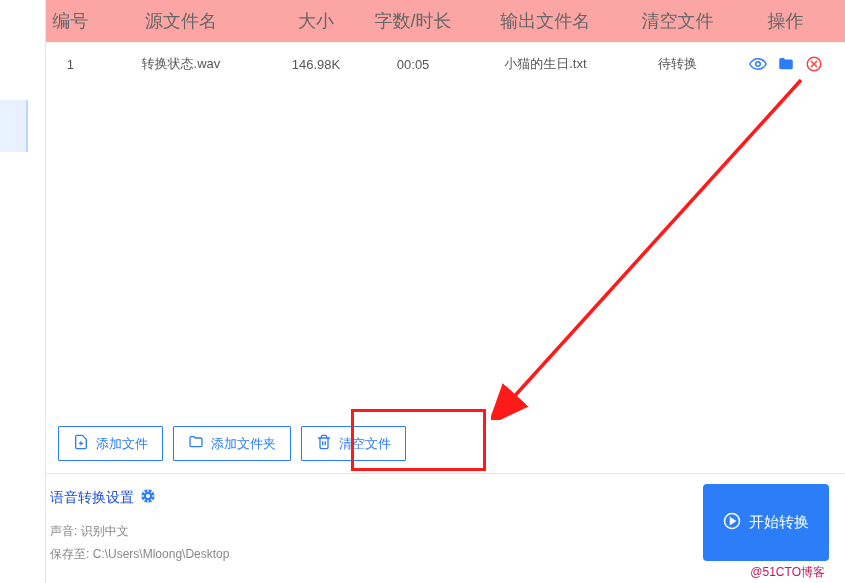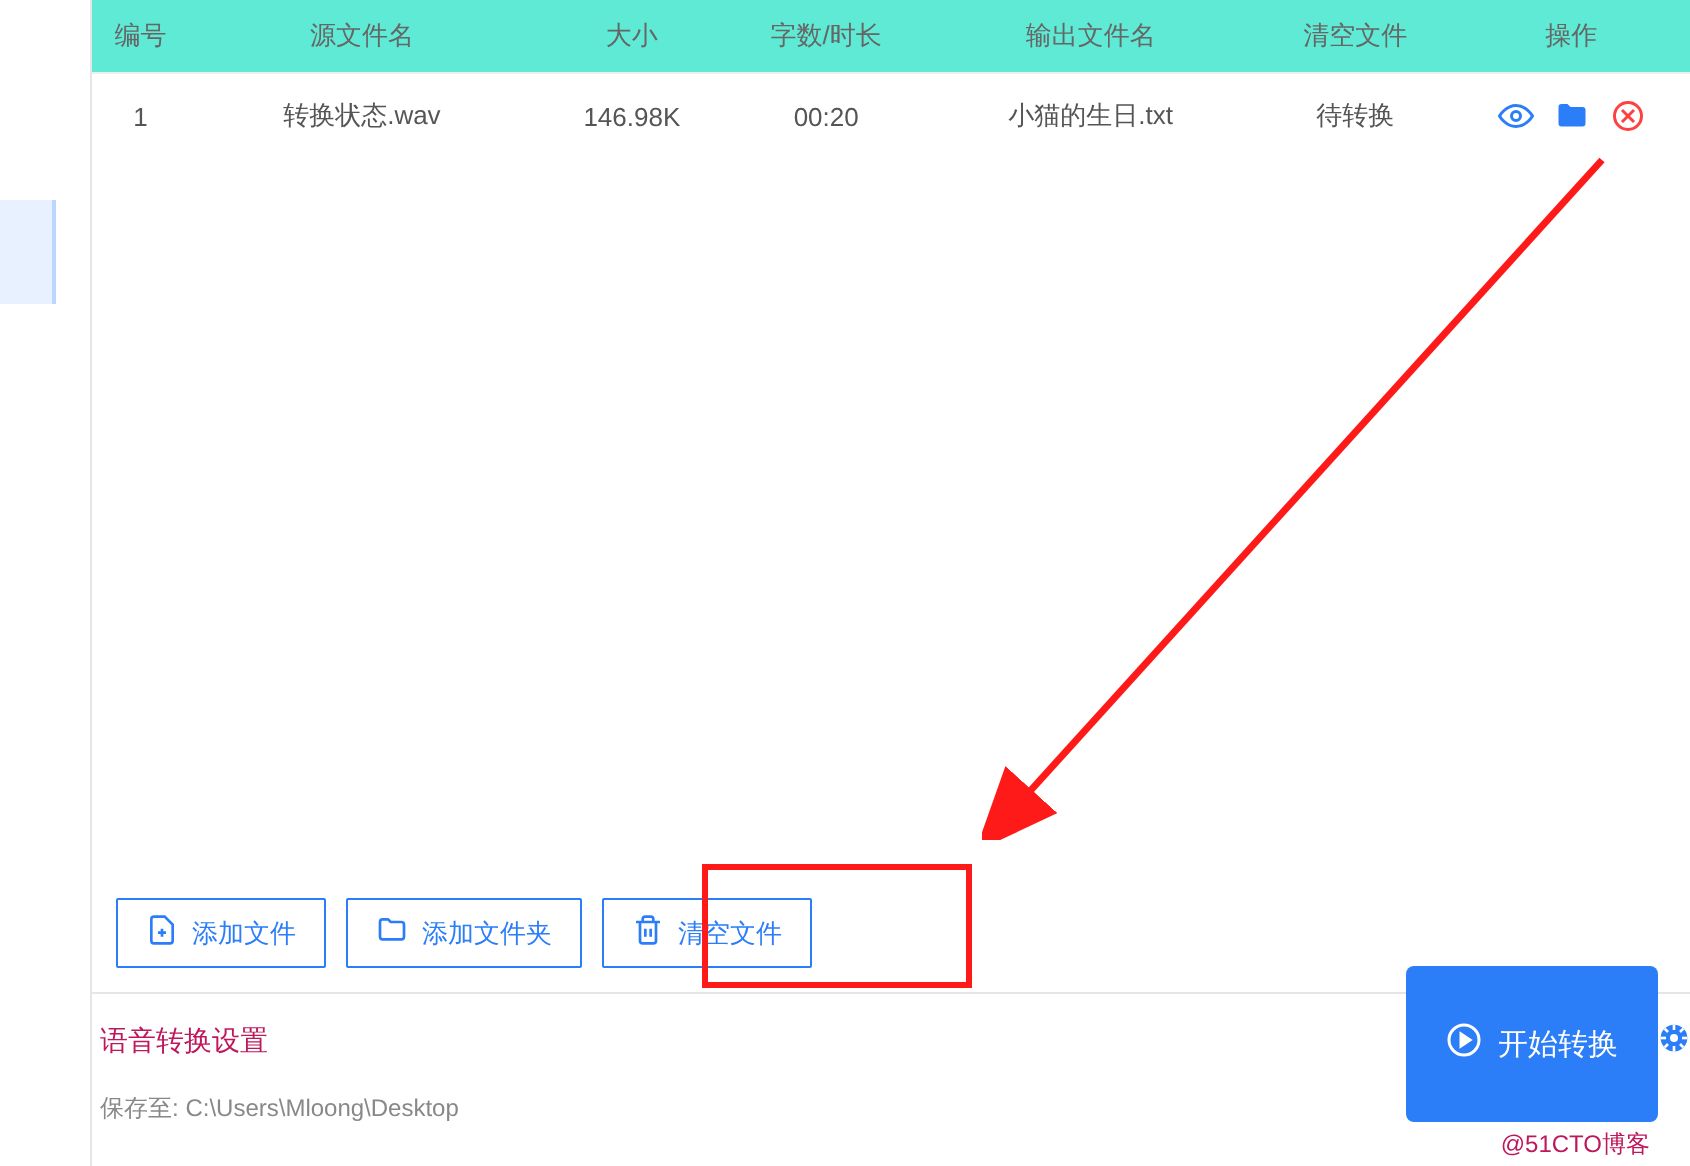--- a/index.html
+++ b/index.html
@@ -3,37 +3,37 @@
   <meta charset="utf-8">
   <style>
     * { margin: 0; padding: 0; box-sizing: border-box; }
     body { font-family: "Microsoft YaHei", Arial, sans-serif; font-size: 13px; color: #333; background: #fff; }
     .app { width: 845px; height: 583px; position: relative; display: flex; }
     .sidebar-stub { width: 45px; height: 100%; background: #fff; position: relative; }
     .sidebar-active { position: absolute; left: 0; top: 100px; width: 28px; height: 52px; background: #e8f1ff; border-right: 2px solid #bcd6ff; }
     .main-panel { flex: 1; border-left: 1px solid #e6e6e6; display: flex; flex-direction: column; position: relative; }
     .table-area { flex: 1; position: relative; }
     table { width: 100%; border-collapse: collapse; }
-    thead th { background: #5eead4; color: #666; font-weight: normal; font-size: 13px; padding: 9px 6px; text-align: center; border-bottom: 1px solid #eee; }
+    thead th { background: #fca5a5; color: #666; font-weight: normal; font-size: 18px; padding: 9px 6px; text-align: center; border-bottom: 1px solid #eee; }
     tbody td { padding: 12px 6px; text-align: center; color: #555; border-bottom: none; }
     .col-id { width: 45px; }
     .col-src { width: 160px; }
     .col-size { width: 90px; }
     .col-dur { width: 90px; }
     .col-out { width: 155px; }
     .col-status { width: 90px; }
     .col-ops { width: 110px; }
     .ops-cell { display: flex; gap: 10px; justify-content: center; align-items: center; }
     .op-icon { cursor: pointer; display: inline-flex; }
     .action-bar { position: absolute; left: 12px; bottom: 12px; display: flex; gap: 10px; align-items: center; }
     .btn-outline { border: 1px solid #2c7ef8; color: #2c7ef8; background: #fff; padding: 7px 14px; font-size: 13px; cursor: pointer; display: inline-flex; align-items: center; gap: 7px; border-radius: 1px; }
     .highlight-box { position: absolute; border: 3px solid #ff1a1a; pointer-events: none; }
     .arrow-svg { position: absolute; pointer-events: none; }
     .settings-section { border-top: 1px solid #e6e6e6; padding: 14px 0 14px 4px; position: relative; }
-    .settings-title { display: flex; align-items: center; gap: 6px; color: #be185d; font-size: 14px; margin-bottom: 16px; justify-content: space-between; }
+    .settings-title { display: flex; align-items: center; gap: 6px; color: #1d4ed8; font-size: 14px; margin-bottom: 16px; }
     .setting-row { color: #888; font-size: 12px; margin: 6px 0; }
     .btn-primary { position: absolute; right: 16px; bottom: 22px; background: #2c7ef8; color: #fff; border: none; padding: 28px 20px; font-size: 15px; border-radius: 4px; cursor: pointer; display: inline-flex; align-items: center; gap: 8px; }
     .watermark { position: absolute; right: 20px; bottom: 2px; color: #be185d; font-size: 12px; text-align: right; }
     .gear-icon { width:16px; height:16px; }
   </style>
 </head>
 <body>
 
 <div class="app">
   <div class="sidebar-stub">
@@ -53,21 +53,21 @@
             <th class="col-out">输出文件名</th>
             <th class="col-status">清空文件</th>
             <th class="col-ops">操作</th>
           </tr>
         </thead>
         <tbody>
           <tr>
             <td>1</td>
             <td>转换状态.wav</td>
             <td>146.98K</td>
-            <td>00:20</td>
+            <td>00:05</td>
             <td>小猫的生日.txt</td>
             <td>待转换</td>
             <td>
               <div class="ops-cell">
                 <span class="op-icon">
                   <svg width="18" height="18" viewBox="0 0 24 24" fill="none" stroke="#2c7ef8" stroke-width="2">
                       <path d="M1 12s4-7 11-7 11 7 11 7-4 7-11 7S1 12 1 12z"></path>
                       <circle cx="12" cy="12" r="3"></circle>
                     </svg>
                 </span>
@@ -143,20 +143,24 @@
                 <line x1="18" y1="12" x2="22" y2="12"></line>
                 <line x1="5" y1="5" x2="7.5" y2="7.5"></line>
                 <line x1="16.5" y1="16.5" x2="19" y2="19"></line>
                 <line x1="5" y1="19" x2="7.5" y2="16.5"></line>
                 <line x1="16.5" y1="7.5" x2="19" y2="5"></line>
               </g>
             </svg>
         </span>
       </div>
       <div class="setting-row">
+        <span>声音:</span>
+        <span>识别中文</span>
+      </div>
+      <div class="setting-row">
         <span>保存至:</span>
         <span>C:\Users\Mloong\Desktop</span>
       </div>
 
       <button class="btn-primary">
         <span>
           <svg width="18" height="18" viewBox="0 0 24 24" fill="none" stroke="#fff" stroke-width="2">
               <circle cx="12" cy="12" r="10"></circle>
               <polygon points="10,8 16,12 10,16" fill="#fff"></polygon>
             </svg>

